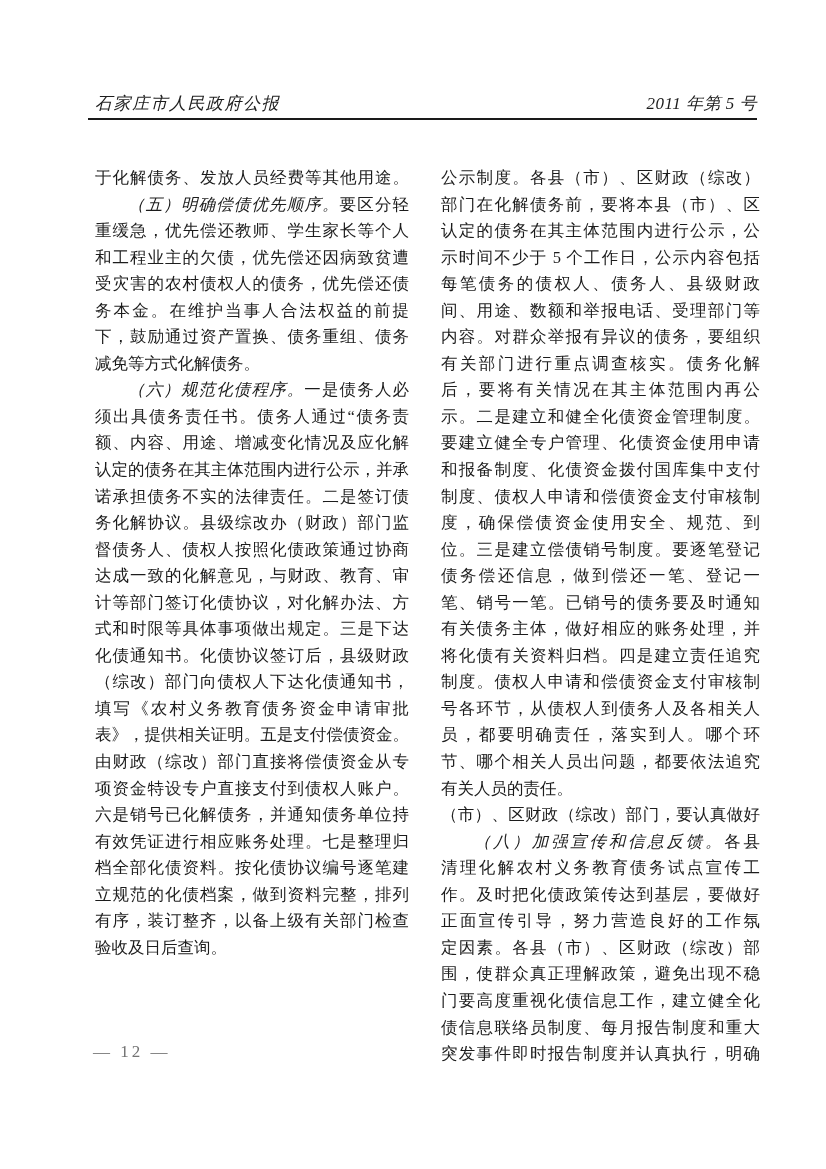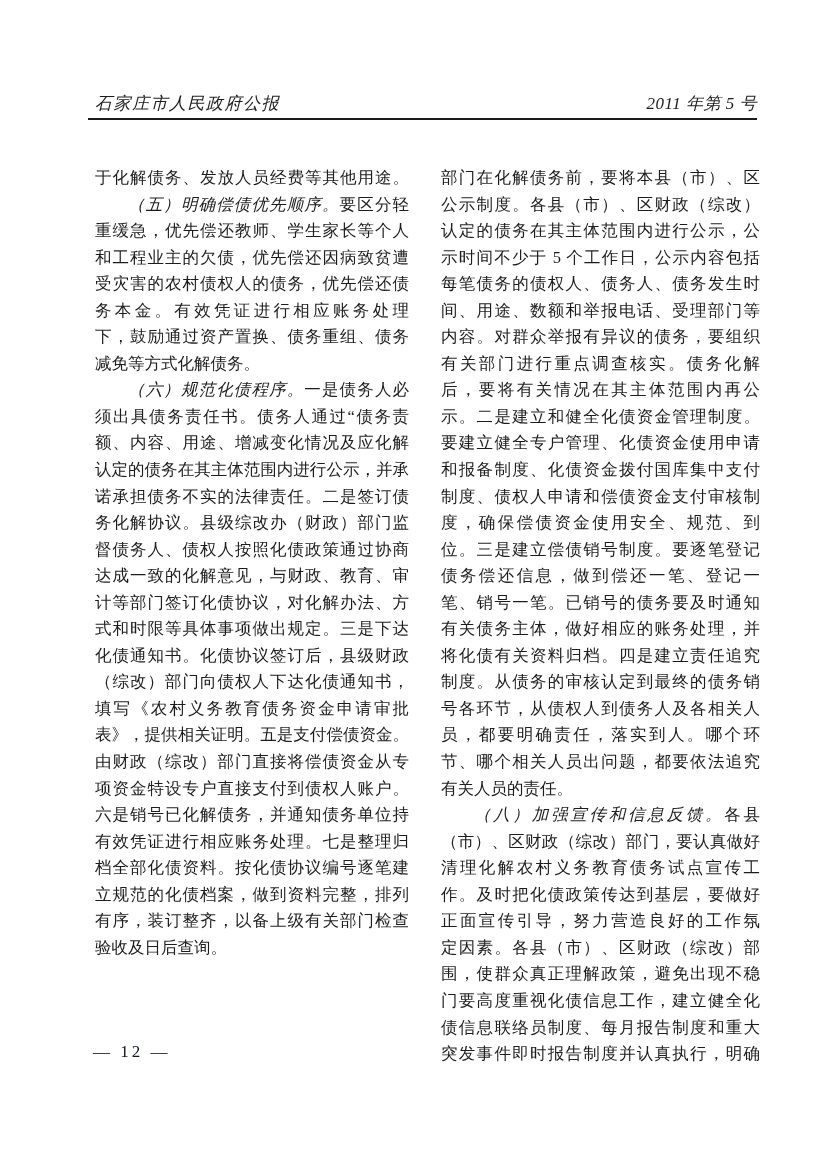--- a/index.html
+++ b/index.html
@@ -56,21 +56,21 @@
   }
   .line.flush { text-align-last: left; }
   .line.indent { padding-left: 33px; }
   .footer {
     position: absolute;
     left: 93px;
     top: 1041px;
     font-size: 17px;
     line-height: 22px;
     letter-spacing: 3px;
-    color: #0f172a;
+    color: #737373;
   }
 </style>
 </head>
 <body>
 
 <div class="page">
 
   <div class="header">
     <span class="kai journal-title">石家庄市人民政府公报</span>
     <span class="kai issue-no">2011 年第 5 号</span>
@@ -78,21 +78,21 @@
 
   <div class="rule"></div>
 
   <div class="columns">
     <div class="col col-left">
         <div class="line"><span class="song">于化解债务、发放人员经费等其他用途。</span></div>
         <div class="line indent"><span class="kai">（五）明确偿债优先顺序。</span><span class="song">要区分轻</span></div>
         <div class="line"><span class="song">重缓急，优先偿还教师、学生家长等个人</span></div>
         <div class="line"><span class="song">和工程业主的欠债，优先偿还因病致贫遭</span></div>
         <div class="line"><span class="song">受灾害的农村债权人的债务，优先偿还债</span></div>
-        <div class="line"><span class="song">务本金。有效凭证进行相应账务处理</span></div>
+        <div class="line"><span class="song">务本金。在维护当事人合法权益的前提</span></div>
         <div class="line"><span class="song">下，鼓励通过资产置换、债务重组、债务</span></div>
         <div class="line flush"><span class="song">减免等方式化解债务。</span></div>
         <div class="line indent"><span class="kai">（六）规范化债程序。</span><span class="song">一是债务人必</span></div>
         <div class="line"><span class="song">须出具债务责任书。债务人通过“债务责</span></div>
         <div class="line"><span class="song">额、内容、用途、增减变化情况及应化解</span></div>
         <div class="line"><span class="song">认定的债务在其主体范围内进行公示，并承</span></div>
         <div class="line"><span class="song">诺承担债务不实的法律责任。二是签订债</span></div>
         <div class="line"><span class="song">务化解协议。县级综改办（财政）部门监</span></div>
         <div class="line"><span class="song">督债务人、债权人按照化债政策通过协商</span></div>
         <div class="line"><span class="song">达成一致的化解意见，与财政、教育、审</span></div>
@@ -105,46 +105,46 @@
         <div class="line"><span class="song">由财政（综改）部门直接将偿债资金从专</span></div>
         <div class="line"><span class="song">项资金特设专户直接支付到债权人账户。</span></div>
         <div class="line"><span class="song">六是销号已化解债务，并通知债务单位持</span></div>
         <div class="line"><span class="song">有效凭证进行相应账务处理。七是整理归</span></div>
         <div class="line"><span class="song">档全部化债资料。按化债协议编号逐笔建</span></div>
         <div class="line"><span class="song">立规范的化债档案，做到资料完整，排列</span></div>
         <div class="line"><span class="song">有序，装订整齐，以备上级有关部门检查</span></div>
         <div class="line flush"><span class="song">验收及日后查询。</span></div>
       </div>
     <div class="col col-right">
+        <div class="line"><span class="song">公示制度。各县（市）、区财政（综改）</span></div>
         <div class="line"><span class="song">部门在化解债务前，要将本县（市）、区</span></div>
-        <div class="line"><span class="song">公示制度。各县（市）、区财政（综改）</span></div>
         <div class="line"><span class="song">认定的债务在其主体范围内进行公示，公</span></div>
         <div class="line"><span class="song">示时间不少于 5 个工作日，公示内容包括</span></div>
-        <div class="line"><span class="song">每笔债务的债权人、债务人、债务发生时</span></div>
+        <div class="line"><span class="song">每笔债务的债权人、债务人、县级财政</span></div>
         <div class="line"><span class="song">间、用途、数额和举报电话、受理部门等</span></div>
         <div class="line"><span class="song">内容。对群众举报有异议的债务，要组织</span></div>
         <div class="line"><span class="song">有关部门进行重点调查核实。债务化解</span></div>
         <div class="line"><span class="song">后，要将有关情况在其主体范围内再公</span></div>
         <div class="line"><span class="song">示。二是建立和健全化债资金管理制度。</span></div>
         <div class="line"><span class="song">要建立健全专户管理、化债资金使用申请</span></div>
         <div class="line"><span class="song">和报备制度、化债资金拨付国库集中支付</span></div>
         <div class="line"><span class="song">制度、债权人申请和偿债资金支付审核制</span></div>
         <div class="line"><span class="song">度，确保偿债资金使用安全、规范、到</span></div>
         <div class="line"><span class="song">位。三是建立偿债销号制度。要逐笔登记</span></div>
         <div class="line"><span class="song">债务偿还信息，做到偿还一笔、登记一</span></div>
         <div class="line"><span class="song">笔、销号一笔。已销号的债务要及时通知</span></div>
         <div class="line"><span class="song">有关债务主体，做好相应的账务处理，并</span></div>
         <div class="line"><span class="song">将化债有关资料归档。四是建立责任追究</span></div>
-        <div class="line"><span class="song">制度。从债务的审核认定到最终的债务销</span></div>
+        <div class="line"><span class="song">制度。债权人申请和偿债资金支付审核制</span></div>
         <div class="line"><span class="song">号各环节，从债权人到债务人及各相关人</span></div>
         <div class="line"><span class="song">员，都要明确责任，落实到人。哪个环</span></div>
         <div class="line"><span class="song">节、哪个相关人员出问题，都要依法追究</span></div>
         <div class="line flush"><span class="song">有关人员的责任。</span></div>
+        <div class="line"><span class="song">（市）、区财政（综改）部门，要认真做好</span></div>
         <div class="line indent"><span class="kai">（八）加强宣传和信息反馈。</span><span class="song">各县</span></div>
-        <div class="line"><span class="song">（市）、区财政（综改）部门，要认真做好</span></div>
         <div class="line"><span class="song">清理化解农村义务教育债务试点宣传工</span></div>
         <div class="line"><span class="song">作。及时把化债政策传达到基层，要做好</span></div>
         <div class="line"><span class="song">正面宣传引导，努力营造良好的工作氛</span></div>
         <div class="line"><span class="song">定因素。各县（市）、区财政（综改）部</span></div>
         <div class="line"><span class="song">围，使群众真正理解政策，避免出现不稳</span></div>
         <div class="line"><span class="song">门要高度重视化债信息工作，建立健全化</span></div>
         <div class="line"><span class="song">债信息联络员制度、每月报告制度和重大</span></div>
         <div class="line"><span class="song">突发事件即时报告制度并认真执行，明确</span></div>
       </div>
   </div>

